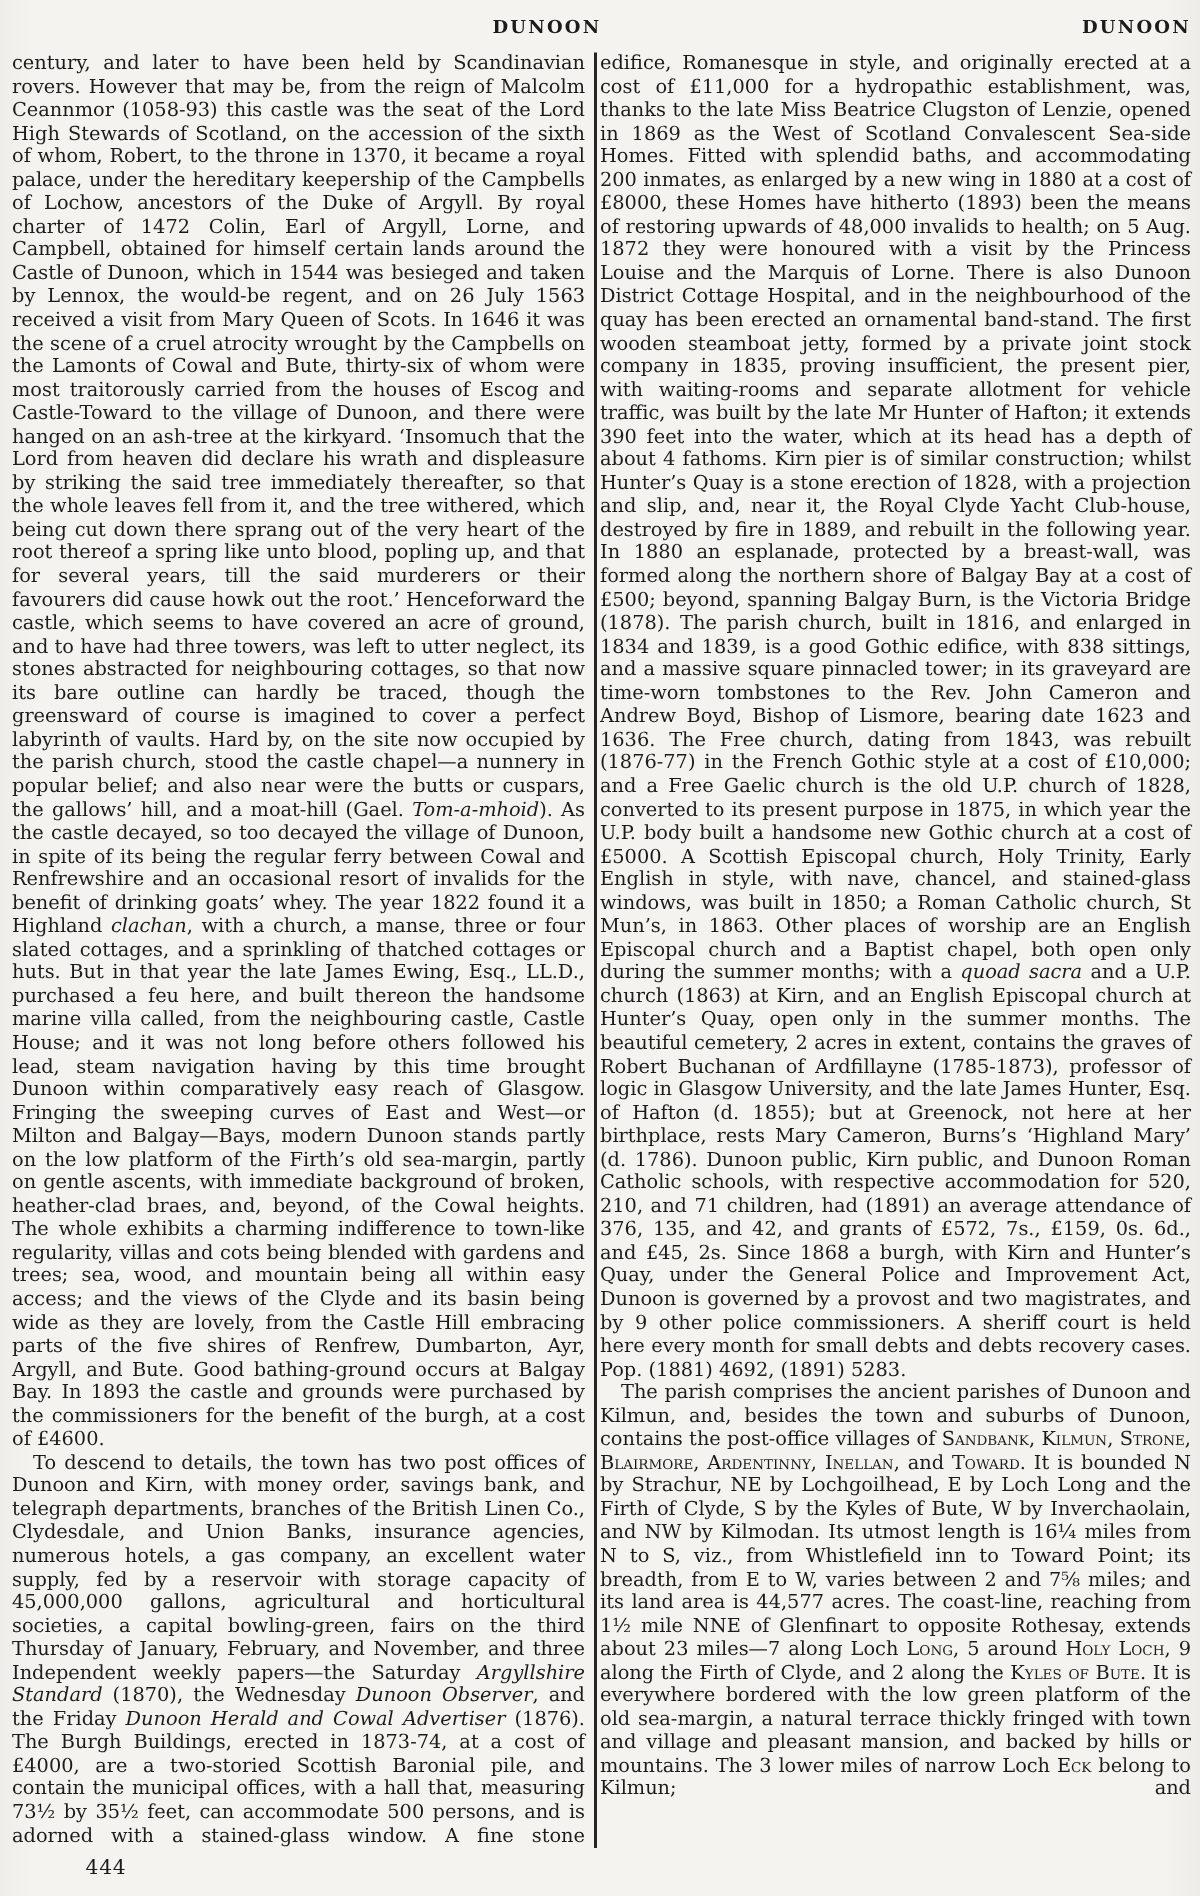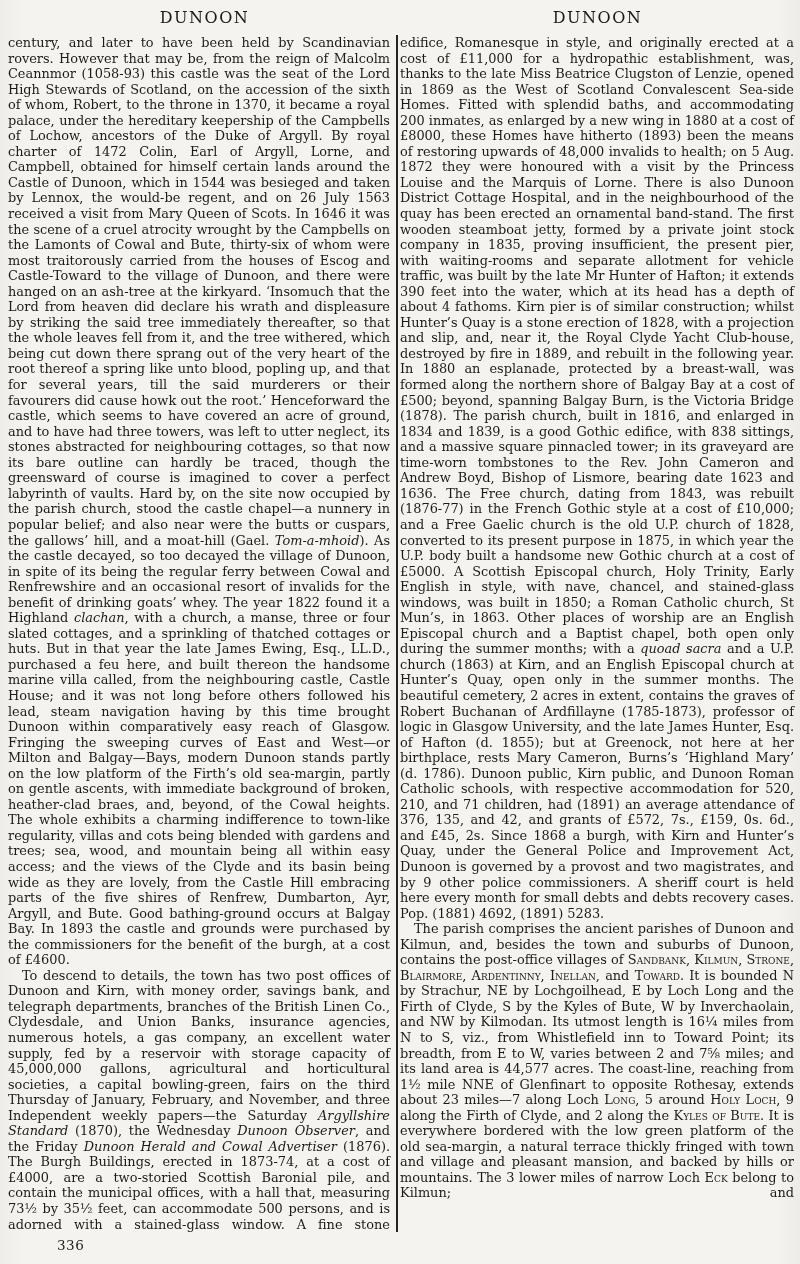--- a/index.html
+++ b/index.html
@@ -24,23 +24,23 @@
       linear-gradient(90deg, rgba(0,0,0,0.025) 0%, rgba(0,0,0,0) 3%, rgba(0,0,0,0) 97%, rgba(0,0,0,0.03) 100%),
       var(--paper);
     padding: 7px 6px 0 8px;
   }
   .running-heads {
     display: flex;
     width: 100%;
   }
   .running-head {
     width: 50%;
-    text-align: center;
-    font-weight: normal;
-    font-size: 16px;
+    text-align: right;
+    font-weight: bold;
+    font-size: 12px;
     letter-spacing: 1.5px;
     line-height: 22px;
   }
   .columns {
     display: flex;
     align-items: stretch;
     margin-top: 6px;
   }
   .col {
     font-size: 12.9px;
@@ -84,14 +84,14 @@
   <div class="columns">
     <div class="col col-left">
         <p class=""><span>century, and later to have been held by Scandinavian rovers. However that may be, from the reign of Malcolm Ceannmor (1058-93) this castle was the seat of the Lord High Stewards of Scotland, on the accession of the sixth of whom, Robert, to the throne in 1370, it became a royal palace, under the hereditary keepership of the Campbells of Lochow, ancestors of the Duke of Argyll. By royal charter of 1472 Colin, Earl of Argyll, Lorne, and Campbell, obtained for himself certain lands around the Castle of Dunoon, which in 1544 was besieged and taken by Lennox, the would-be regent, and on 26 July 1563 received a visit from Mary Queen of Scots. In 1646 it was the scene of a cruel atrocity wrought by the Campbells on the Lamonts of Cowal and Bute, thirty-six of whom were most traitorously carried from the houses of Escog and Castle-Toward to the village of Dunoon, and there were hanged on an ash-tree at the kirkyard. ‘Insomuch that the Lord from heaven did declare his wrath and displeasure by striking the said tree immediately thereafter, so that the whole leaves fell from it, and the tree withered, which being cut down there sprang out of the very heart of the root thereof a spring like unto blood, popling up, and that for several years, till the said murderers or their favourers did cause howk out the root.’ Henceforward the castle, which seems to have covered an acre of ground, and to have had three towers, was left to utter neglect, its stones abstracted for neighbouring cottages, so that now its bare outline can hardly be traced, though the greensward of course is imagined to cover a perfect labyrinth of vaults. Hard by, on the site now occupied by the parish church, stood the castle chapel—a nunnery in popular belief; and also near were the butts or cuspars, the gallows’ hill, and a moat-hill (Gael. </span><span class="it">Tom-a-mhoid</span><span>). As the castle decayed, so too decayed the village of Dunoon, in spite of its being the regular ferry between Cowal and Renfrewshire and an occasional resort of invalids for the benefit of drinking goats’ whey. The year 1822 found it a Highland </span><span class="it">clachan</span><span>, with a church, a manse, three or four slated cottages, and a sprinkling of thatched cottages or huts. But in that year the late James Ewing, Esq., LL.D., purchased a feu here, and built thereon the handsome marine villa called, from the neighbouring castle, Castle House; and it was not long before others followed his lead, steam navigation having by this time brought Dunoon within comparatively easy reach of Glasgow. Fringing the sweeping curves of East and West—or Milton and Balgay—Bays, modern Dunoon stands partly on the low platform of the Firth’s old sea-margin, partly on gentle ascents, with immediate background of broken, heather-clad braes, and, beyond, of the Cowal heights. The whole exhibits a charming indifference to town-like regularity, villas and cots being blended with gardens and trees; sea, wood, and mountain being all within easy access; and the views of the Clyde and its basin being wide as they are lovely, from the Castle Hill embracing parts of the five shires of Renfrew, Dumbarton, Ayr, Argyll, and Bute. Good bathing-ground occurs at Balgay Bay. In 1893 the castle and grounds were purchased by the commissioners for the benefit of the burgh, at a cost of £4600.</span></p>
         <p class="indent flush"><span>To descend to details, the town has two post offices of Dunoon and Kirn, with money order, savings bank, and telegraph departments, branches of the British Linen Co., Clydesdale, and Union Banks, insurance agencies, numerous hotels, a gas company, an excellent water supply, fed by a reservoir with storage capacity of 45,000,000 gallons, agricultural and horticultural societies, a capital bowling-green, fairs on the third Thursday of January, February, and November, and three Independent weekly papers—the Saturday </span><span class="it">Argyllshire Standard</span><span> (1870), the Wednesday </span><span class="it">Dunoon Observer</span><span>, and the Friday </span><span class="it">Dunoon Herald and Cowal Advertiser</span><span> (1876). The Burgh Buildings, erected in 1873-74, at a cost of £4000, are a two-storied Scottish Baronial pile, and contain the municipal offices, with a hall that, measuring 73½ by 35½ feet, can accommodate 500 persons, and is adorned with a stained-glass window. A fine stone</span></p>
       </div>
     <div class="col col-right">
         <p class=""><span>edifice, Romanesque in style, and originally erected at a cost of £11,000 for a hydropathic establishment, was, thanks to the late Miss Beatrice Clugston of Lenzie, opened in 1869 as the West of Scotland Convalescent Sea-side Homes. Fitted with splendid baths, and accommodating 200 inmates, as enlarged by a new wing in 1880 at a cost of £8000, these Homes have hitherto (1893) been the means of restoring upwards of 48,000 invalids to health; on 5 Aug. 1872 they were honoured with a visit by the Princess Louise and the Marquis of Lorne. There is also Dunoon District Cottage Hospital, and in the neighbourhood of the quay has been erected an ornamental band-stand. The first wooden steamboat jetty, formed by a private joint stock company in 1835, proving insufficient, the present pier, with waiting-rooms and separate allotment for vehicle traffic, was built by the late Mr Hunter of Hafton; it extends 390 feet into the water, which at its head has a depth of about 4 fathoms. Kirn pier is of similar construction; whilst Hunter’s Quay is a stone erection of 1828, with a projection and slip, and, near it, the Royal Clyde Yacht Club-house, destroyed by fire in 1889, and rebuilt in the following year. In 1880 an esplanade, protected by a breast-wall, was formed along the northern shore of Balgay Bay at a cost of £500; beyond, spanning Balgay Burn, is the Victoria Bridge (1878). The parish church, built in 1816, and enlarged in 1834 and 1839, is a good Gothic edifice, with 838 sittings, and a massive square pinnacled tower; in its graveyard are time-worn tombstones to the Rev. John Cameron and Andrew Boyd, Bishop of Lismore, bearing date 1623 and 1636. The Free church, dating from 1843, was rebuilt (1876-77) in the French Gothic style at a cost of £10,000; and a Free Gaelic church is the old U.P. church of 1828, converted to its present purpose in 1875, in which year the U.P. body built a handsome new Gothic church at a cost of £5000. A Scottish Episcopal church, Holy Trinity, Early English in style, with nave, chancel, and stained-glass windows, was built in 1850; a Roman Catholic church, St Mun’s, in 1863. Other places of worship are an English Episcopal church and a Baptist chapel, both open only during the summer months; with a </span><span class="it">quoad sacra</span><span> and a U.P. church (1863) at Kirn, and an English Episcopal church at Hunter’s Quay, open only in the summer months. The beautiful cemetery, 2 acres in extent, contains the graves of Robert Buchanan of Ardfillayne (1785-1873), professor of logic in Glasgow University, and the late James Hunter, Esq. of Hafton (d. 1855); but at Greenock, not here at her birthplace, rests Mary Cameron, Burns’s ‘Highland Mary’ (d. 1786). Dunoon public, Kirn public, and Dunoon Roman Catholic schools, with respective accommodation for 520, 210, and 71 children, had (1891) an average attendance of 376, 135, and 42, and grants of £572, 7s., £159, 0s. 6d., and £45, 2s. Since 1868 a burgh, with Kirn and Hunter’s Quay, under the General Police and Improvement Act, Dunoon is governed by a provost and two magistrates, and by 9 other police commissioners. A sheriff court is held here every month for small debts and debts recovery cases. Pop. (1881) 4692, (1891) 5283.</span></p>
         <p class="indent flush"><span>The parish comprises the ancient parishes of Dunoon and Kilmun, and, besides the town and suburbs of Dunoon, contains the post-office villages of </span><span class="sc">Sandbank</span><span>, </span><span class="sc">Kilmun</span><span>, </span><span class="sc">Strone</span><span>, </span><span class="sc">Blairmore</span><span>, </span><span class="sc">Ardentinny</span><span>, </span><span class="sc">Inellan</span><span>, and </span><span class="sc">Toward</span><span>. It is bounded N by Strachur, NE by Lochgoilhead, E by Loch Long and the Firth of Clyde, S by the Kyles of Bute, W by Inverchaolain, and NW by Kilmodan. Its utmost length is 16¼ miles from N to S, viz., from Whistlefield inn to Toward Point; its breadth, from E to W, varies between 2 and 7⅝ miles; and its land area is 44,577 acres. The coast-line, reaching from 1½ mile NNE of Glenfinart to opposite Rothesay, extends about 23 miles—7 along Loch </span><span class="sc">Long</span><span>, 5 around </span><span class="sc">Holy Loch</span><span>, 9 along the Firth of Clyde, and 2 along the </span><span class="sc">Kyles of Bute</span><span>. It is everywhere bordered with the low green platform of the old sea-margin, a natural terrace thickly fringed with town and village and plea­sant mansion, and backed by hills or mountains. The 3 lower miles of narrow Loch </span><span class="sc">Eck</span><span> belong to Kilmun; and</span></p>
       </div>
   </div>
-  <div class="page-number">336</div>
+  <div class="page-number">444</div>
 </div>
 
 </body></html>

